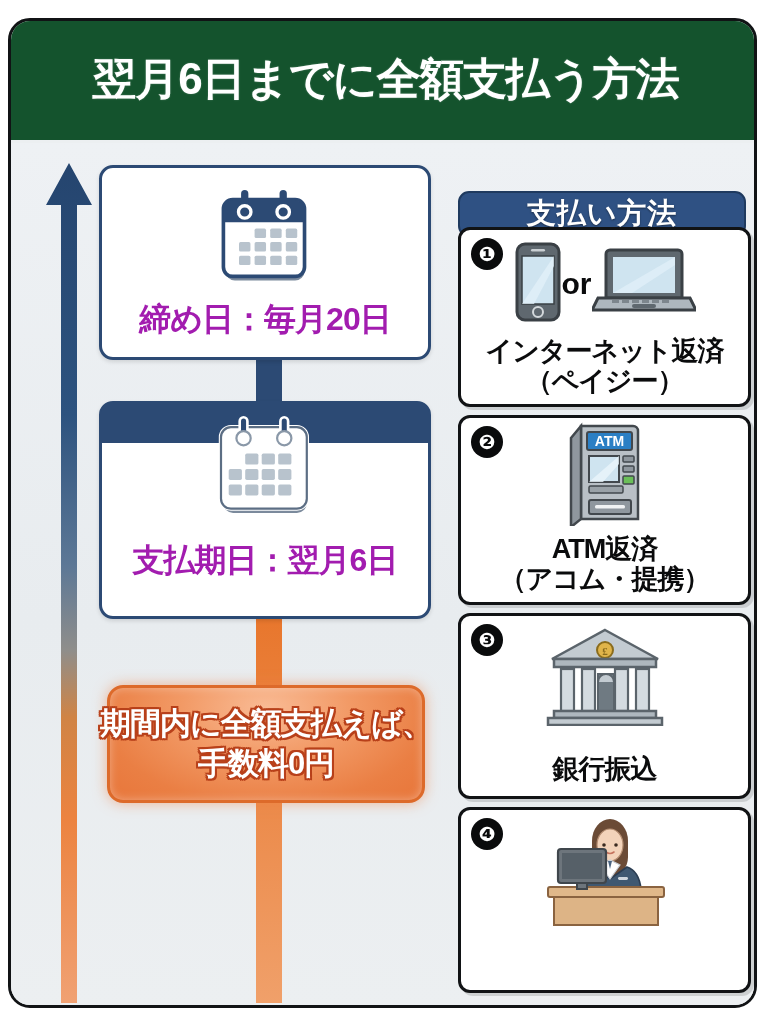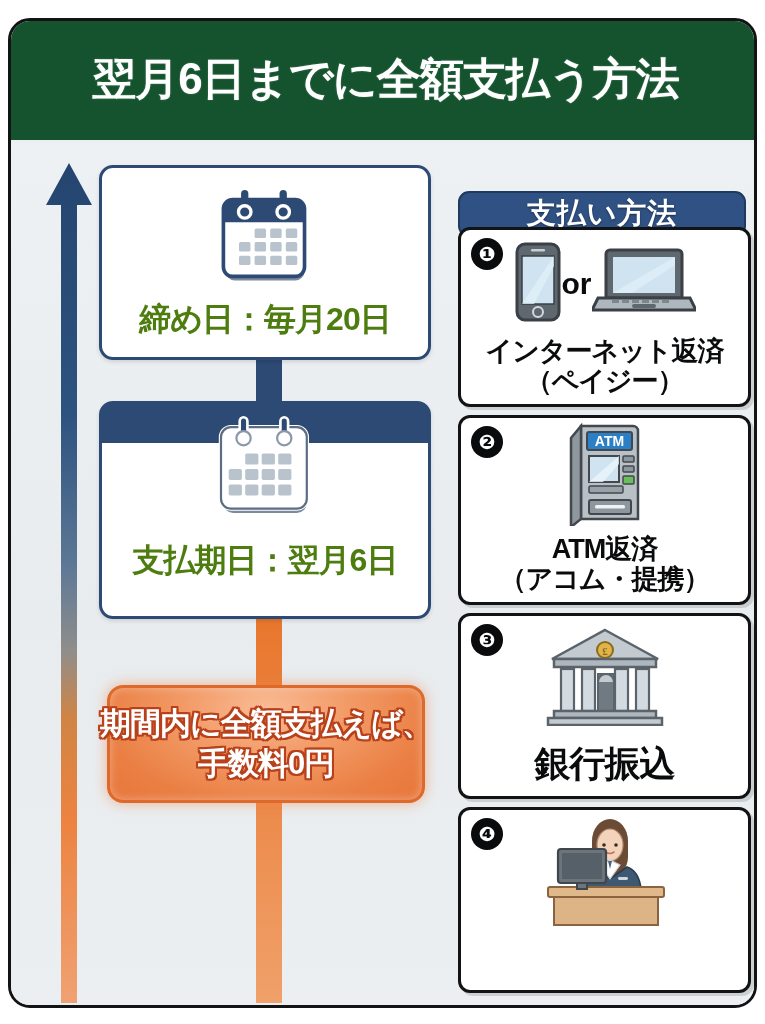--- a/index.html
+++ b/index.html
@@ -81,21 +81,21 @@
     border-radius:9px 9px 0 0;
     margin:-1px -1px 0 -1px;
   }
   .card-icon{
     display:flex;justify-content:center;align-items:center;
   }
   .card-label{
     text-align:center;
     font-size:32px;
     font-weight:bold;
-    color:#4d7c0f;
+    color:#a21caf;
     letter-spacing:-1px;
     white-space:nowrap;
   }
 
   #card-shime{top:22px;height:195px;}
   #card-kijitsu{top:258px;height:218px;}
 
   
   .callout{
     position:absolute;left:8px;top:542px;
@@ -162,21 +162,21 @@
     position:absolute;left:0;right:0;top:6px;height:96px;
     display:flex;align-items:center;justify-content:center;
   }
   .pay-label{
     position:absolute;left:0;right:0;bottom:8px;
     text-align:center;color:#0a0b0c;font-weight:bold;
     letter-spacing:-1px;line-height:1.12;
   }
   .pay-label .l1{display:block;font-size:27px;white-space:nowrap;}
   .pay-label .l2{display:block;font-size:27px;white-space:nowrap;}
-  .pay-label.single .l1{font-size:36px;}
+  .pay-label.single .l1{font-size:27px;}
   .pay-label.wide .l1{font-size:25px;}
 
   .or-text{font-size:30px;font-weight:bold;color:#0a0b0c;}
 </style>
 </head>
 <body>
 
 <div class="frame">
 
   <div class="titlebar">

